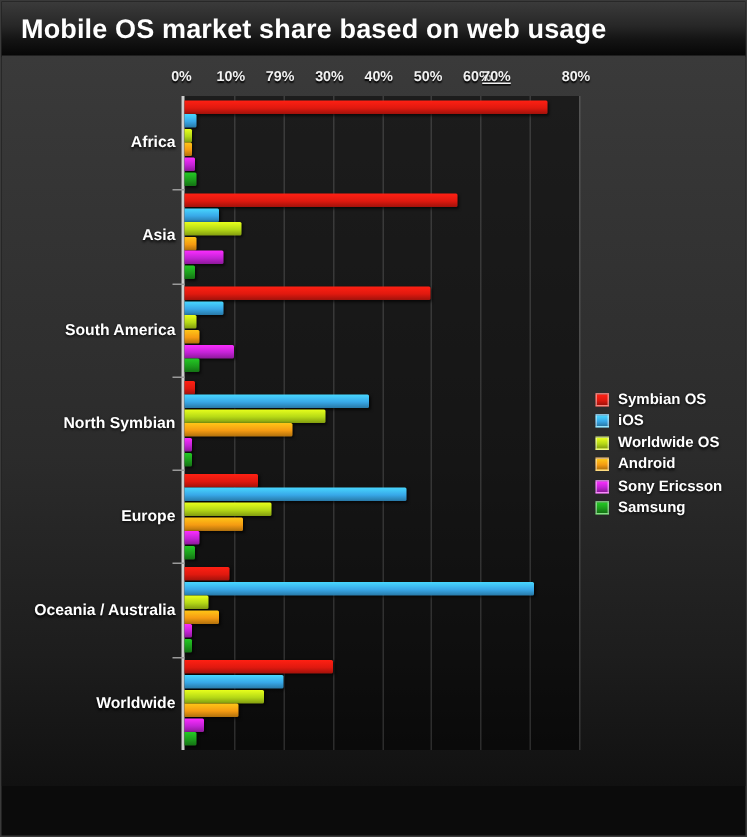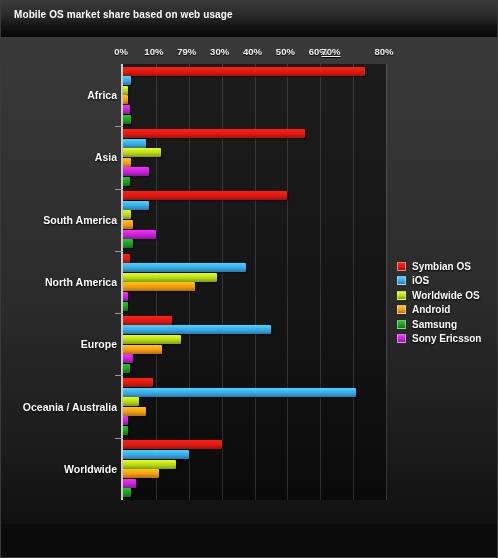--- a/index.html
+++ b/index.html
@@ -31,21 +31,21 @@
     width: 498px;
     height: 36px;
     background: linear-gradient(to bottom, #3b3b3b 0%, #272727 45%, #141414 70%, #060606 100%);
     border-bottom: 1px solid #000;
   }
   #title-text {
     position: absolute;
     left: 13px;
     top: 8px;
     color: #ffffff;
-    font-size: 10px;
+    font-size: 18px;
     font-weight: bold;
     letter-spacing: 0.1px;
     white-space: nowrap;
   }
 
   
   #chart-area {
     position: absolute;
     left: 0;
     top: 36px;
@@ -246,21 +246,21 @@
           <div class="bar" title="Worldwide — Android: 11%" style="left: 0px; top: 405.157px; width: 36.1625px; background: linear-gradient(rgb(255, 198, 23) 0%, rgb(245, 155, 18) 55%, rgb(176, 112, 13) 100%);"></div>
           <div class="bar" title="Worldwide — Sony Ericsson: 4%" style="left: 0px; top: 414.757px; width: 13.15px; background: linear-gradient(rgb(251, 45, 255) 0%, rgb(196, 35, 214) 55%, rgb(141, 25, 154) 100%);"></div>
           <div class="bar" title="Worldwide — Samsung: 2.5%" style="left: 0px; top: 424.357px; width: 8.21875px; background: linear-gradient(rgb(36, 202, 36) 0%, rgb(28, 158, 28) 55%, rgb(20, 114, 20) 100%);"></div>
         </div>
     </div>
 
     <div id="cat-labels">
         <div class="cat-label" style="top: 58.1429px;">Africa</div>
         <div class="cat-label" style="top: 120.429px;">Asia</div>
         <div class="cat-label" style="top: 182.714px;">South America</div>
-        <div class="cat-label" style="top: 245px;">North America</div>
+        <div class="cat-label" style="top: 245px;">North Symbian</div>
         <div class="cat-label" style="top: 307.286px;">Europe</div>
         <div class="cat-label" style="top: 369.571px; margin-left: 41px;">Oceania / Australia</div>
         <div class="cat-label" style="top: 431.857px;">Worldwide</div>
       </div>
     <div id="group-seps">
         <div class="group-sep" style="top: 89.2857px;"></div>
         <div class="group-sep" style="top: 151.571px;"></div>
         <div class="group-sep" style="top: 213.857px;"></div>
         <div class="group-sep" style="top: 276.143px;"></div>
         <div class="group-sep" style="top: 338.429px;"></div>
@@ -278,23 +278,23 @@
         </div>
         <div class="legend-row">
           <span class="legend-swatch" style="background: linear-gradient(rgb(232, 255, 28) 0%, rgb(181, 217, 22) 55%, rgb(130, 156, 16) 100%);"></span>
           <span class="legend-label">Worldwide OS</span>
         </div>
         <div class="legend-row">
           <span class="legend-swatch" style="background: linear-gradient(rgb(255, 198, 23) 0%, rgb(245, 155, 18) 55%, rgb(176, 112, 13) 100%);"></span>
           <span class="legend-label">Android</span>
         </div>
         <div class="legend-row">
+          <span class="legend-swatch" style="background: linear-gradient(rgb(251, 45, 255) 0%, rgb(196, 35, 214) 55%, rgb(141, 25, 154) 100%);"></span>
+          <span class="legend-label">Sony Ericsson</span>
+        </div>
+        <div class="legend-row">
           <span class="legend-swatch" style="background: linear-gradient(rgb(36, 202, 36) 0%, rgb(28, 158, 28) 55%, rgb(20, 114, 20) 100%);"></span>
           <span class="legend-label">Samsung</span>
         </div>
-        <div class="legend-row">
-          <span class="legend-swatch" style="background: linear-gradient(rgb(251, 45, 255) 0%, rgb(196, 35, 214) 55%, rgb(141, 25, 154) 100%);"></span>
-          <span class="legend-label">Sony Ericsson</span>
-        </div>
       </div>
   </div>
 
 </div>
 
 </body></html>

